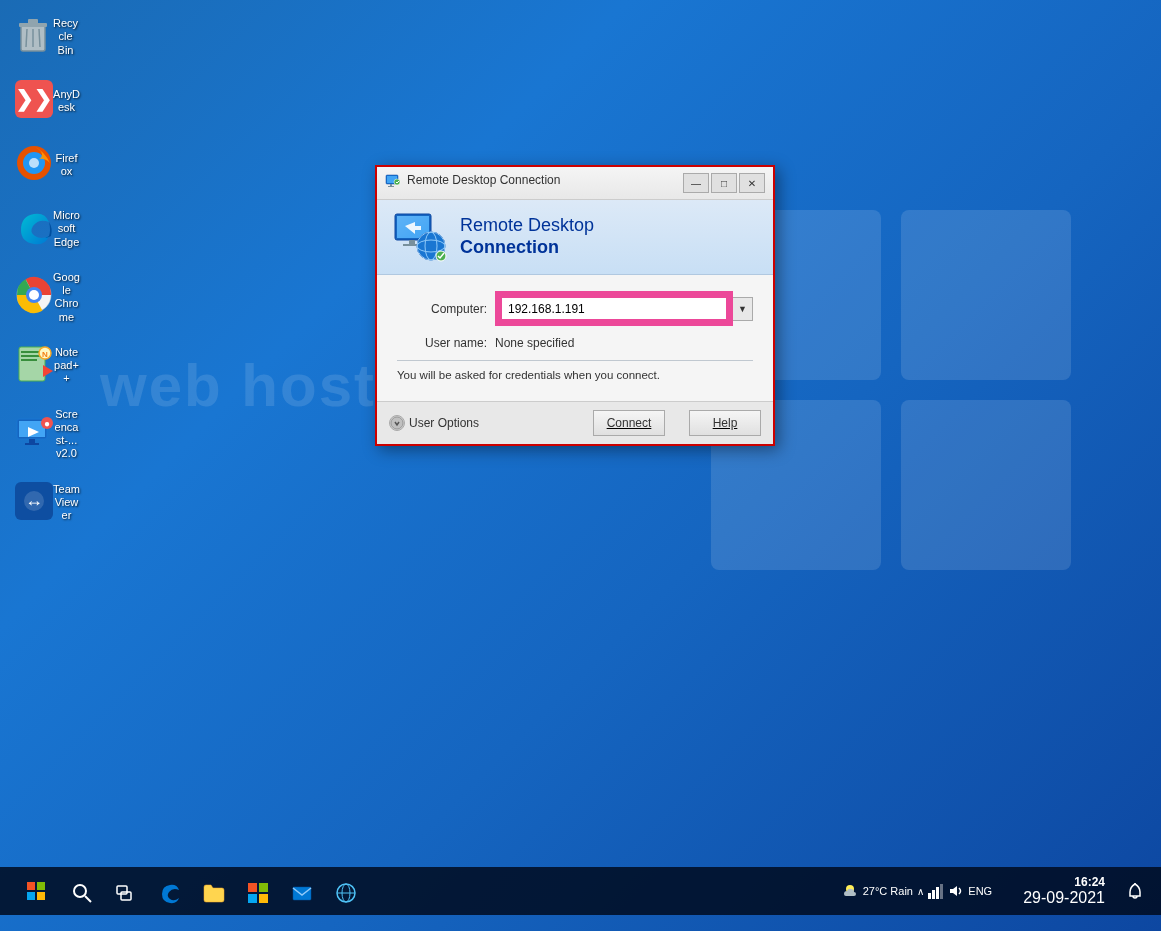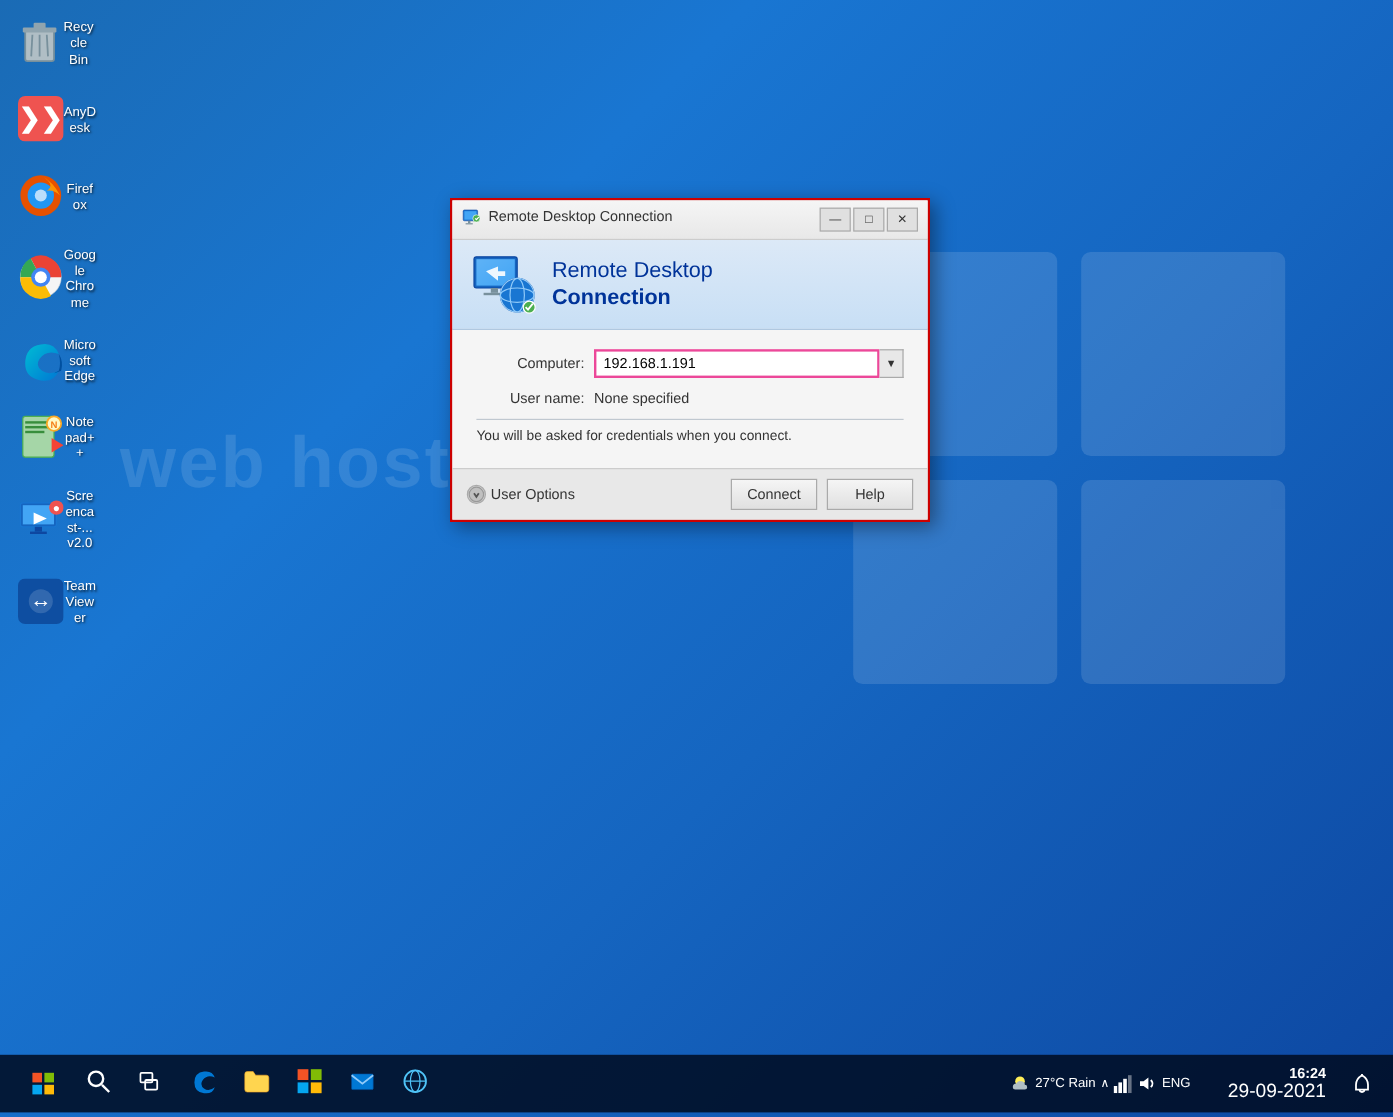--- a/index.html
+++ b/index.html
@@ -70,27 +70,27 @@
       color: white;
       text-align: center;
       text-shadow: 1px 1px 2px rgba(0,0,0,0.8);
       word-break: break-word;
       line-height: 1.2;
     }
 
     
     .taskbar {
       position: absolute;
-      bottom: 4px;
+      bottom: 16px;
       left: 0;
       right: 0;
       height: 48px;
       background: rgba(0, 10, 30, 0.85);
       display: flex;
-      align-items: flex-start;
+      align-items: flex-end;
       z-index: 100;
       padding-left: 12px;
     }
 
     .taskbar-start {
       width: 48px;
       height: 48px;
       display: flex;
       align-items: center;
       justify-content: center;
@@ -235,23 +235,23 @@
     }
 
     .form-input-wrapper {
       display: flex;
       align-items: center;
       flex: 1;
     }
 
     .form-input {
       flex: 1;
-      height: 24px;
+      height: 35px;
       padding: 0 6px;
-      border: 2px solid #ec4899;
+      border: 7px solid #ec4899;
       background: white;
       font-size: 12px;
       font-family: inherit;
     }
 
     .dropdown-btn {
       width: 20px;
       height: 24px;
       background: #e8e8e8;
       border: 1px solid #aaa;
@@ -296,21 +296,22 @@
       border-radius: 50%;
       display: flex;
       align-items: center;
       justify-content: center;
       font-size: 8px;
     }
 
     .footer-right {
       margin-left: auto;
       display: flex;
-      gap: 8px;
+      gap: 24px;
+      text-decoration: underline;
     }
 
     .dialog-btn {
       min-width: 72px;
       height: 26px;
       padding: 0 12px;
       background: linear-gradient(180deg, #f5f5f5, #e0e0e0);
       border: 1px solid #aaa;
       font-size: 12px;
       font-family: inherit;
@@ -379,34 +380,20 @@
     <div class="desktop-icon">
       <div class="icon-img">
         <svg width="38" height="38" viewBox="0 0 38 38">
           <circle cx="19" cy="19" r="17" fill="#e65100"></circle>
           <circle cx="19" cy="19" r="11" fill="#2196f3"></circle>
           <circle cx="19" cy="19" r="5" fill="#bbdefb"></circle>
           <path d="M19 2 Q30 8 35 19 Q30 14 24 15 Q32 10 19 2Z" fill="#ff9800" opacity="0.9"></path>
         </svg>
       </div>
       <div class="icon-label">Firefox</div>
-    </div>
-
-    <div class="desktop-icon">
-      <div class="icon-img">
-        <svg width="38" height="38" viewBox="0 0 38 38">
-          <circle cx="19" cy="19" r="17" fill="#f5f5f5" stroke="#ddd" stroke-width="0.5"></circle>
-          <path d="M19 19 L36 19 A17 17 0 0 0 10.5 3.3 Z" fill="#ea4335"></path>
-          <path d="M19 19 L10.5 3.3 A17 17 0 0 0 2 19 Z" fill="#34a853"></path>
-          <path d="M19 19 L2 19 A17 17 0 0 0 27.5 34.7 Z" fill="#fbbc05"></path>
-          <circle cx="19" cy="19" r="8" fill="#4285f4"></circle>
-          <circle cx="19" cy="19" r="5" fill="white"></circle>
-        </svg>
-      </div>
-      <div class="icon-label">Google Chrome</div>
     </div>
 
     <div class="desktop-icon">
       <div class="icon-img">
         <svg width="38" height="38" viewBox="0 0 38 38">
           <defs>
             <linearGradient id="edgeGrad" x1="0%" y1="0%" x2="100%" y2="100%">
               <stop offset="0%" style="stop-color:#00bcd4"></stop>
               <stop offset="100%" style="stop-color:#0078d4"></stop>
             </linearGradient>
@@ -414,20 +401,34 @@
           <path d="M6 22 Q6 8 19 6 Q30 4 34 14 Q24 10 18 18 Q14 24 20 28 Q26 32 34 28 Q30 38 19 36 Q6 34 6 22Z" fill="url(#edgeGrad)"></path>
           <path d="M34 14 Q38 20 36 28 Q26 32 34 28 Q36 22 34 14Z" fill="#0050a0"></path>
         </svg>
       </div>
       <div class="icon-label">Microsoft Edge</div>
     </div>
 
     <div class="desktop-icon">
       <div class="icon-img">
         <svg width="38" height="38" viewBox="0 0 38 38">
+          <circle cx="19" cy="19" r="17" fill="#f5f5f5" stroke="#ddd" stroke-width="0.5"></circle>
+          <path d="M19 19 L36 19 A17 17 0 0 0 10.5 3.3 Z" fill="#ea4335"></path>
+          <path d="M19 19 L10.5 3.3 A17 17 0 0 0 2 19 Z" fill="#34a853"></path>
+          <path d="M19 19 L2 19 A17 17 0 0 0 27.5 34.7 Z" fill="#fbbc05"></path>
+          <circle cx="19" cy="19" r="8" fill="#4285f4"></circle>
+          <circle cx="19" cy="19" r="5" fill="white"></circle>
+        </svg>
+      </div>
+      <div class="icon-label">Google Chrome</div>
+    </div>
+
+    <div class="desktop-icon">
+      <div class="icon-img">
+        <svg width="38" height="38" viewBox="0 0 38 38">
           <rect x="4" y="2" width="26" height="34" rx="2" fill="#a5d6a7" stroke="#4caf50" stroke-width="1"></rect>
           <rect x="6" y="6" width="22" height="2" fill="#388e3c"></rect>
           <rect x="6" y="10" width="22" height="2" fill="#388e3c"></rect>
           <rect x="6" y="14" width="16" height="2" fill="#388e3c"></rect>
           <path d="M28 20 L38 26 L28 32 Z" fill="#f44336"></path>
           <circle cx="30" cy="8" r="6" fill="#fff9c4" stroke="#f9a825" stroke-width="1.5"></circle>
           <text x="30" y="12" text-anchor="middle" font-size="8" font-weight="bold" fill="#f57f17">N</text>
         </svg>
       </div>
       <div class="icon-label">Notepad++</div>

